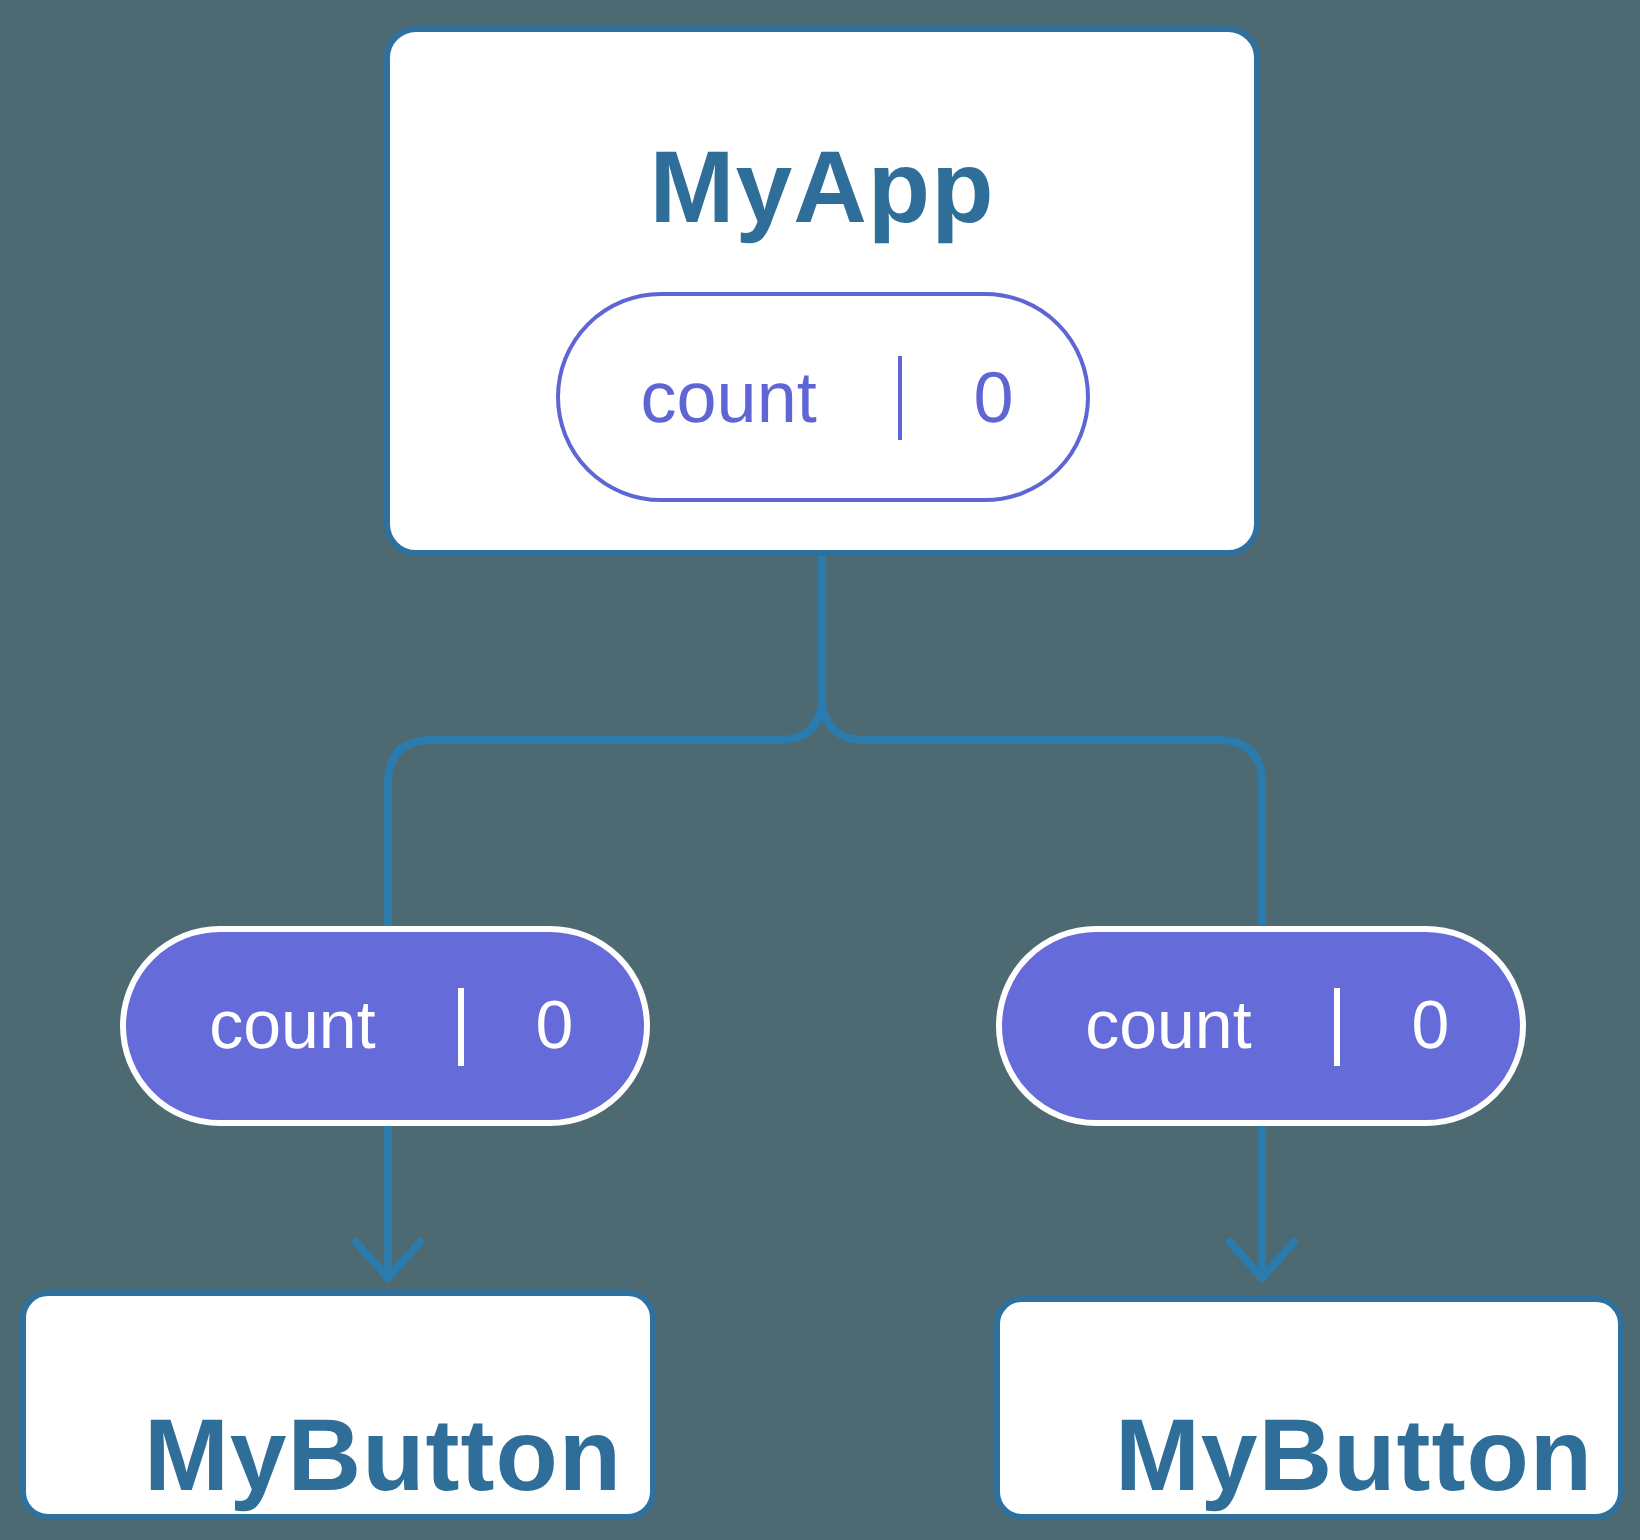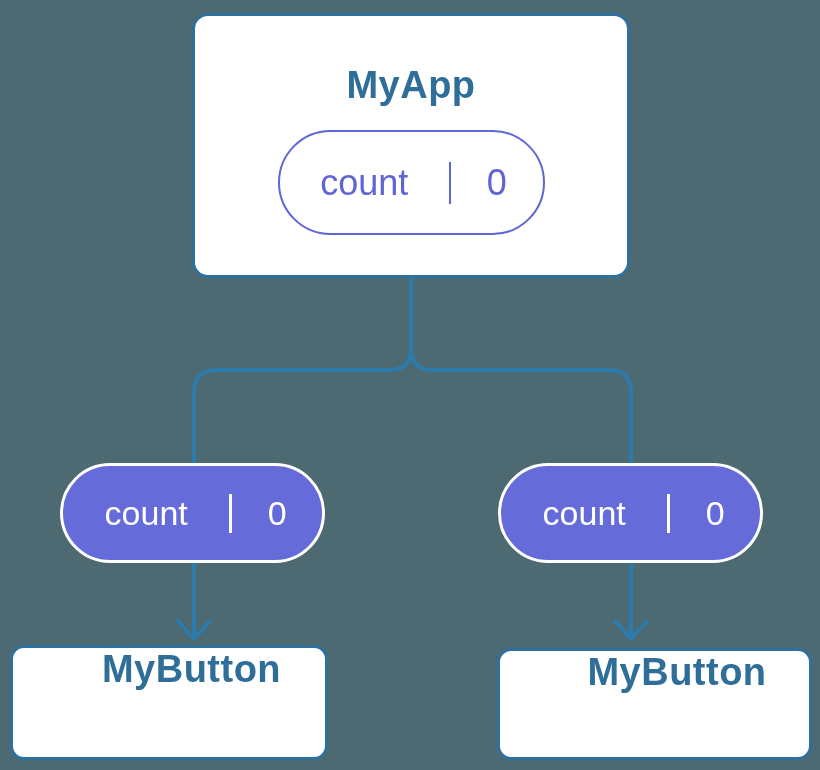--- a/index.html
+++ b/index.html
@@ -24,21 +24,21 @@
   .card {
     position: absolute;
     background: #ffffff;
     border: 3px solid #2e719f;
     border-radius: 16px;
     box-sizing: border-box;
     z-index: 2;
   }
   .card-title {
     color: #2e6e99;
-    font-size: 38px;
+    font-size: 51px;
     font-weight: 600;
     letter-spacing: 0.5px;
     text-align: center;
     white-space: nowrap;
   }
   .root-card {
     left: 192px; top: 13px;
     width: 438px; height: 265px;
     display: flex;
     flex-direction: column;
@@ -79,21 +79,21 @@
     background: #666bda;
     border: 3px solid #ffffff;
   }
   .prop-pill .pill-name,
   .prop-pill .pill-value { color: #ffffff; font-size: 34px; }
   .prop-pill .pill-name { border-right: 3px solid #ffffff; }
   .prop-pill-left  { left: 60px;  top: 463px; }
   .prop-pill-right { left: 498px; top: 463px; }
   .child-card {
     display: flex;
-    align-items: flex-start;
+    align-items: flex-end;
     justify-content: center;
     border-radius: 14px;
     padding-left: 45px;
   }
   .child-card-left  { left: 10px;  top: 645px; width: 318px; height: 115px; }
   .child-card-right { left: 497px; top: 648px; width: 315px; height: 112px; }
 </style>
 </head>
 <body>
 

